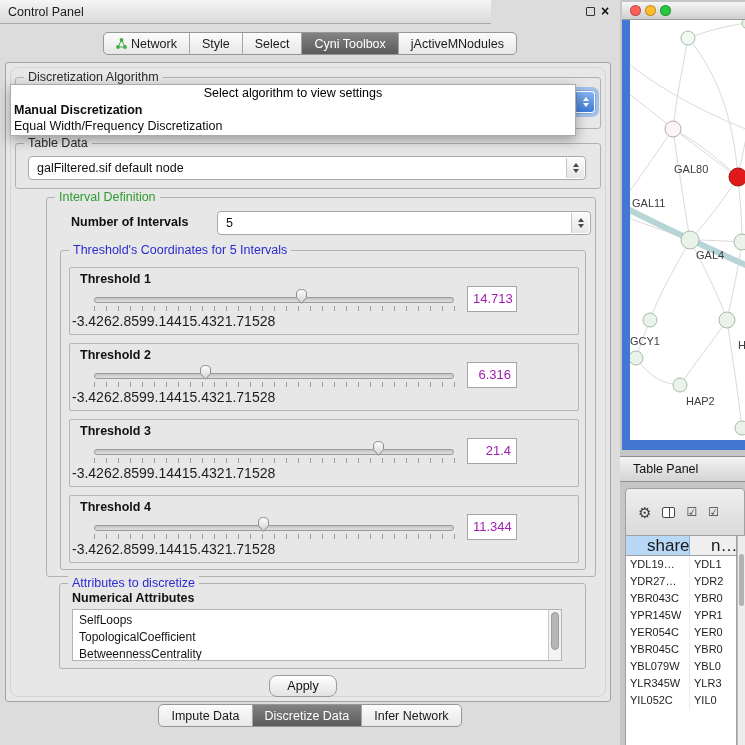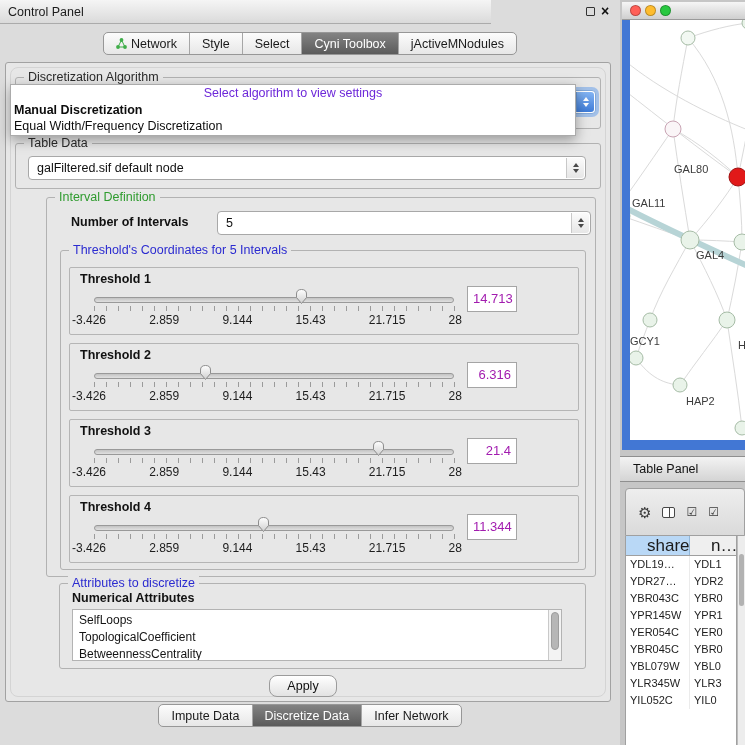--- a/index.html
+++ b/index.html
@@ -38,31 +38,31 @@
 .algoCombo{left:8px;top:12px;width:572px;border-color:#84a9d8;box-shadow:0 0 0 3px rgba(106,160,233,.55)}
 .algoCombo .stepper{background:linear-gradient(#83b4f3,#3f7cd8);border-left-color:#6695d2}
 .tableCombo{left:12px;top:12px;width:558px}
 .niLabel{position:absolute;left:24px;top:17px;font-size:12.5px;font-weight:700;color:#111}
 .niCombo{left:170px;top:13px;width:374px}
 .tbox{position:absolute;left:8px;width:510px;height:68px;border:1px solid #b5b5b5;border-radius:2px}
 .tlabel{position:absolute;left:10px;top:4px;font-size:12.5px;font-weight:700;color:#111}
 .track{position:absolute;left:24px;top:29px;width:360px;height:6px;background:linear-gradient(#c3c3c3,#e0e0e0);border:1px solid #999;border-radius:3px}
 .ticks{position:absolute;left:24px;top:38px;width:361px;height:5px;background:repeating-linear-gradient(90deg,#9b9b9b 0,#9b9b9b 1px,transparent 1px,transparent 12px)}
 .thumb{position:absolute;top:20px}
-.scale{position:absolute;left:2px;top:45px;width:390px;display:flex;justify-content:space-between;font-size:12px;color:#1d1d1d}
+.scale{position:absolute;left:2px;top:45px;width:390px;display:flex;font-size:14px;color:#1d1d1d}
 .tvalue{position:absolute;left:397px;top:18px;width:50px;height:26px;background:#fff;border:1px solid #a5a5a5;font-size:13px;line-height:24px;text-align:right;padding:0 5px;color:#a21caf}
 .attrsTitle{position:absolute;left:12px;top:7px;font-size:12.5px;font-weight:700;color:#111}
 .attrList{position:absolute;left:12px;top:25px;width:490px;height:52px;background:#fff;border:1px solid #b3b3b3;overflow:hidden;padding-top:2px}
 .attrItem{font-size:12px;line-height:17px;padding-left:6px;color:#141414;white-space:nowrap}
 .attrScroll{position:absolute;right:0;top:0;bottom:0;width:13px;background:#f3f3f3;border-left:1px solid #c9c9c9}
 .attrThumb{position:absolute;left:2px;top:2px;width:8px;height:38px;background:#b6b6b6;border:1px solid #9d9d9d;border-radius:4px}
 .applyBtn{position:absolute;left:263px;top:612px;width:68px;height:22px;font-size:12.5px;font-family:inherit;color:#111;background:linear-gradient(#fff,#e2e2e2);border:1px solid #9b9b9b;border-radius:8px}
 
 .popup{position:absolute;left:10px;top:84px;width:566px;height:52px;background:#fff;border:1px solid #ababab;box-shadow:0 4px 12px rgba(0,0,0,.35);z-index:50}
-.ph{font-size:12.5px;line-height:17px;text-align:center;color:#6d28d9}
+.ph{font-size:12.5px;line-height:17px;text-align:center;color:#000000}
 .popt{font-size:12.5px;line-height:16px;padding-left:3px;color:#0d0d0d;white-space:nowrap}
 .popt.b{font-weight:700}
 
 .right{position:absolute;left:620px;top:0;width:125px;height:745px;background:#c6c6c6}
 .netWindow{position:absolute;left:2px;top:2px;width:123px;height:448px;background:#4277d4;overflow:hidden}
 .netTitle{position:absolute;left:0;top:0;width:123px;height:18px;background:linear-gradient(#f6f6f6,#cfcfcf);border-bottom:1px solid #9a9a9a}
 .lights{display:flex;gap:4px;padding:3px 0 0 8px}
 .light{width:11px;height:11px;border-radius:50%;border:1px solid rgba(0,0,0,.25)}
 .netCanvas{position:absolute;left:8px;top:18px;width:115px;height:420px;background:#fff;overflow:hidden}
 .tpHeader{position:absolute;left:0;top:456px;width:125px;height:26px;background:linear-gradient(#f3f3f3,#d4d4d4);border-top:1px solid #8f8f8f;border-bottom:1px solid #8f8f8f;font-size:12.5px;line-height:24px;color:#111;padding-left:13px}

